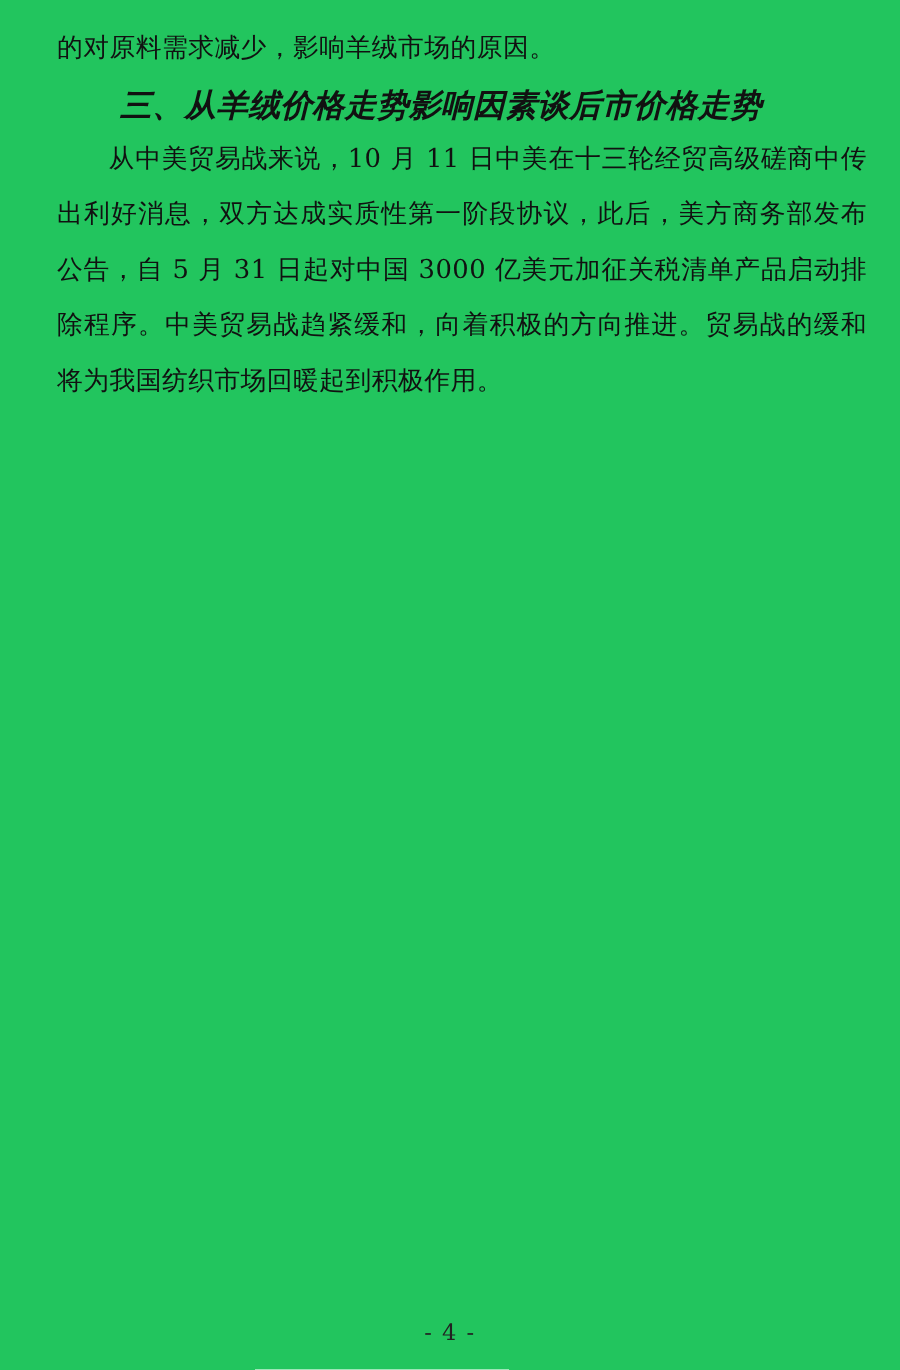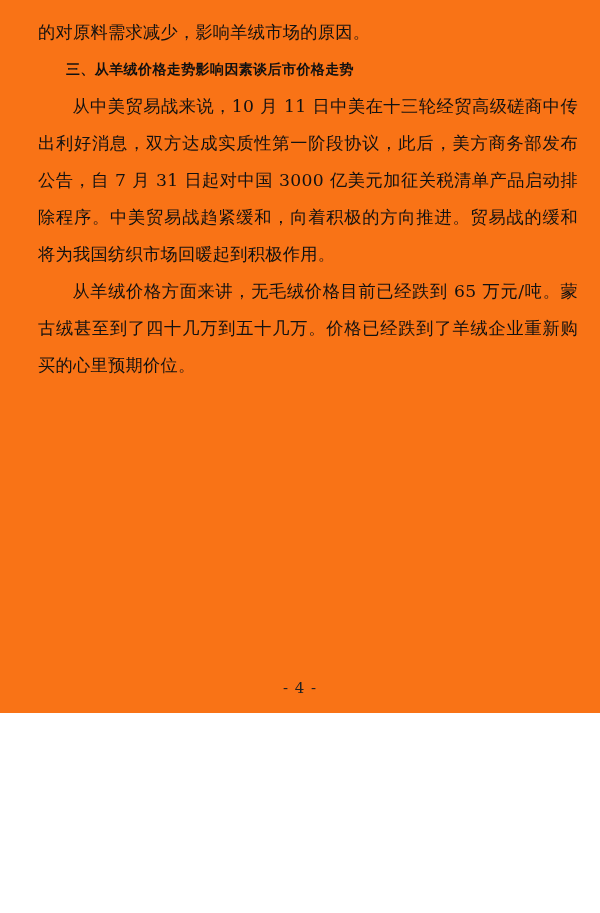--- a/index.html
+++ b/index.html
@@ -10,25 +10,25 @@
   body {
     width: 600px;
     height: 913px;
     font-family: "DejaVu Serif", "Liberation Serif", serif;
     color: #1a1a1a;
     position: relative;
     overflow: hidden;
   }
   .page {
     width: 600px;
-    height: 713px;
+    height: 913px;
     box-sizing: border-box;
     padding: 14px 22px 0 38px;
     position: relative;
-    background: #f97316;
+    background: #22c55e;
   }
   .doc-body {
     font-size: 17.2px;
     line-height: 37px;
     letter-spacing: 0.3px;
     text-align: justify;
     text-justify: inter-ideograph;
     color: #111111;
   }
   p.para {
@@ -37,23 +37,24 @@
     font-size: 17.2px;
     line-height: 37px;
   }
   p.para.noindent {
     text-indent: 0;
   }
   p.heading {
     margin: 0;
     text-indent: 2em;
     font-weight: bold;
-    font-size: 14px;
+    font-size: 21px;
     line-height: 37px;
     letter-spacing: 0.4px;
+    font-style: italic;
   }
   .footer {
     position: absolute;
     left: 0;
     right: 0;
     bottom: 16px;
     text-align: center;
     font-size: 15px;
     font-family: "DejaVu Serif", "Liberation Serif", serif;
     color: #222;
@@ -64,22 +65,21 @@
 <body>
 
 <div class="page">
   <div class="doc-body">
 
     <p class="para noindent">的对原料需求减少，影响羊绒市场的原因。</p>
 
 
     <p class="heading">三、从羊绒价格走势影响因素谈后市价格走势</p>
 
-    <p class="para">从中美贸易战来说，10 月 11 日中美在十三轮经贸高级磋商中传出利好消息，双方达成实质性第一阶段协议，此后，美方商务部发布公告，自 7 月 31 日起对中国 3000 亿美元加征关税清单产品启动排除程序。中美贸易战趋紧缓和，向着积极的方向推进。贸易战的缓和将为我国纺织市场回暖起到积极作用。</p>
+    <p class="para">从中美贸易战来说，10 月 11 日中美在十三轮经贸高级磋商中传出利好消息，双方达成实质性第一阶段协议，此后，美方商务部发布公告，自 5 月 31 日起对中国 3000 亿美元加征关税清单产品启动排除程序。中美贸易战趋紧缓和，向着积极的方向推进。贸易战的缓和将为我国纺织市场回暖起到积极作用。</p>
 
 
-    <p class="para">从羊绒价格方面来讲，无毛绒价格目前已经跌到 65 万元/吨。蒙古绒甚至到了四十几万到五十几万。价格已经跌到了羊绒企业重新购买的心里预期价位。</p>
 
 
   </div>
 
   <div class="footer">- 4 -</div>
 </div>
 
 </body></html>

